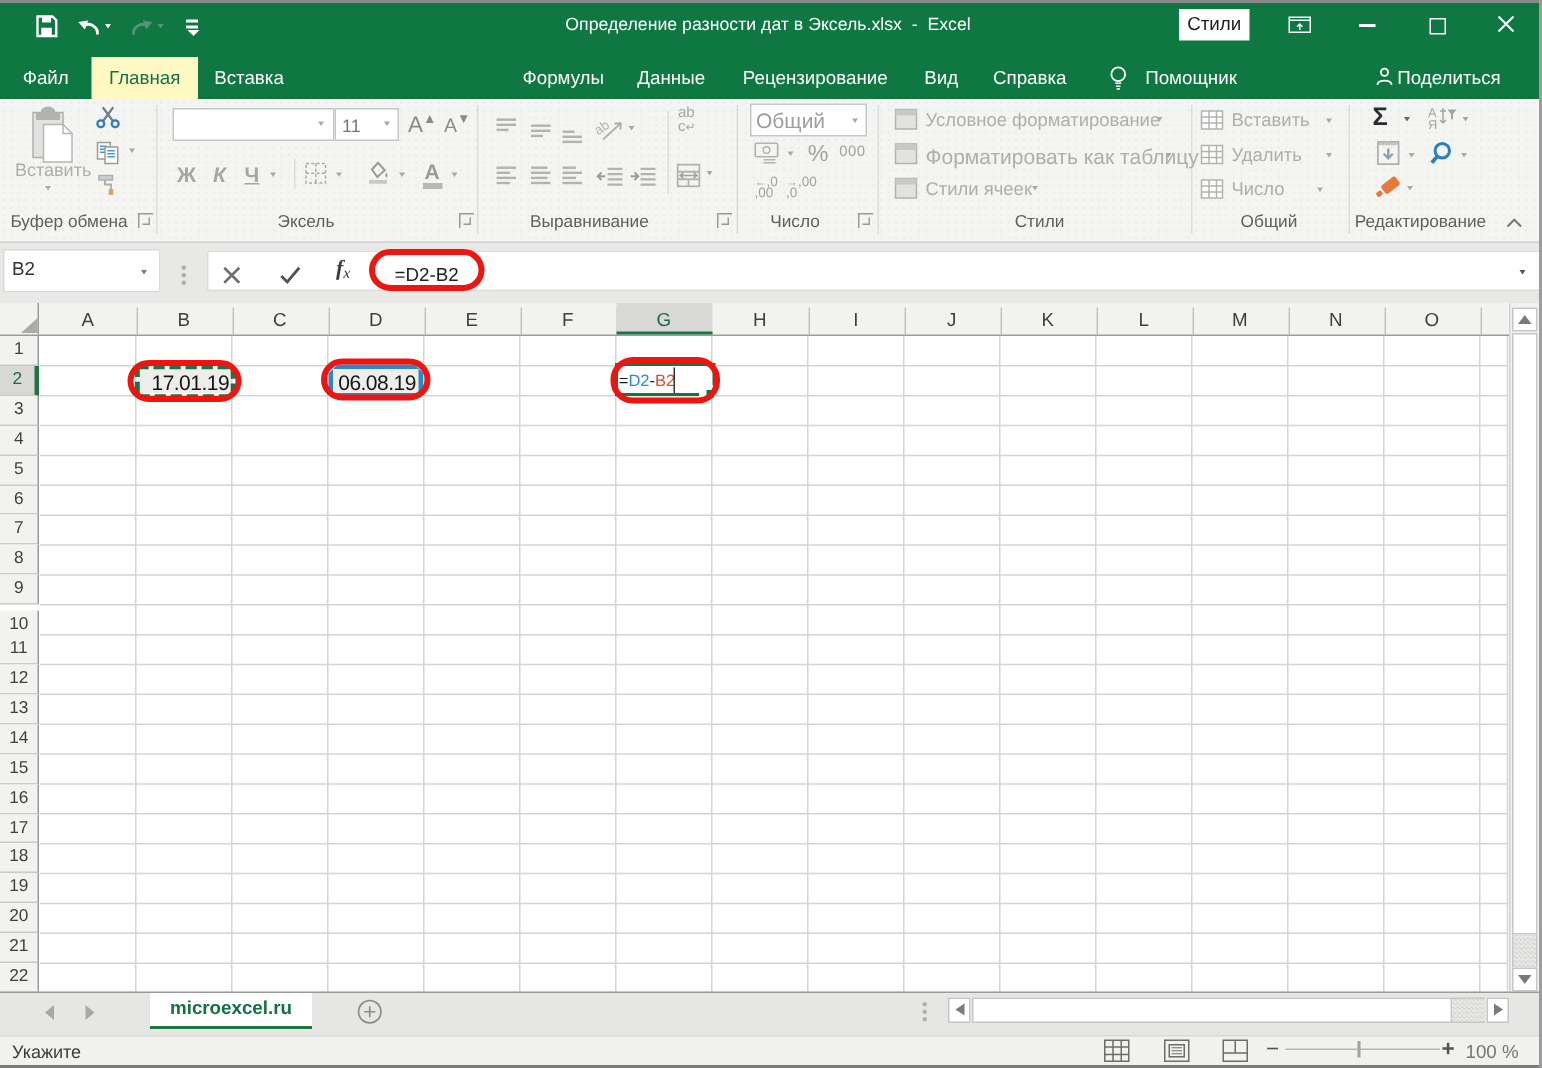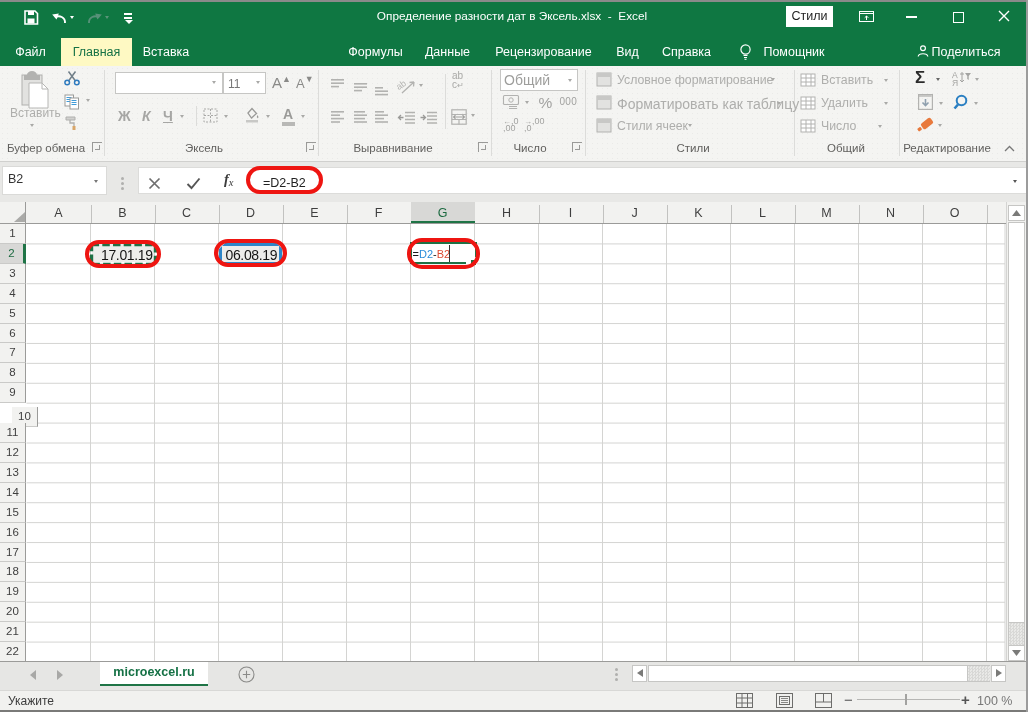--- a/index.html
+++ b/index.html
@@ -388,21 +388,21 @@
 </svg>
 <div class="rowhdr" style="left:0;top:224.00px;height:19.91px;line-height:19.91px;">1</div>
 <div class="rowhdr" style="left:0;top:243.91px;height:19.91px;line-height:19.91px;background:#d8d8d6;color:#1c6a40;border-right:3px solid #1f7446;">2</div>
 <div class="rowhdr" style="left:0;top:263.82px;height:19.91px;line-height:19.91px;">3</div>
 <div class="rowhdr" style="left:0;top:283.73px;height:19.91px;line-height:19.91px;">4</div>
 <div class="rowhdr" style="left:0;top:303.64px;height:19.91px;line-height:19.91px;">5</div>
 <div class="rowhdr" style="left:0;top:323.55px;height:19.91px;line-height:19.91px;">6</div>
 <div class="rowhdr" style="left:0;top:343.45px;height:19.91px;line-height:19.91px;">7</div>
 <div class="rowhdr" style="left:0;top:363.36px;height:19.91px;line-height:19.91px;">8</div>
 <div class="rowhdr" style="left:0;top:383.27px;height:19.91px;line-height:19.91px;">9</div>
-<div class="rowhdr" style="left:0;top:407px;height:19.91px;line-height:19.91px;margin-left:12px;">10</div>
+<div class="rowhdr" style="left:0;top:407px;height:19.91px;line-height:19.91px;">10</div>
 <div class="rowhdr" style="left:0;top:423.09px;height:19.91px;line-height:19.91px;">11</div>
 <div class="rowhdr" style="left:0;top:443.00px;height:19.91px;line-height:19.91px;">12</div>
 <div class="rowhdr" style="left:0;top:462.91px;height:19.91px;line-height:19.91px;">13</div>
 <div class="rowhdr" style="left:0;top:482.82px;height:19.91px;line-height:19.91px;">14</div>
 <div class="rowhdr" style="left:0;top:502.73px;height:19.91px;line-height:19.91px;">15</div>
 <div class="rowhdr" style="left:0;top:522.64px;height:19.91px;line-height:19.91px;">16</div>
 <div class="rowhdr" style="left:0;top:542.55px;height:19.91px;line-height:19.91px;">17</div>
 <div class="rowhdr" style="left:0;top:562.45px;height:19.91px;line-height:19.91px;">18</div>
 <div class="rowhdr" style="left:0;top:582.36px;height:19.91px;line-height:19.91px;">19</div>
 <div class="rowhdr" style="left:0;top:602.27px;height:19.91px;line-height:19.91px;">20</div>

